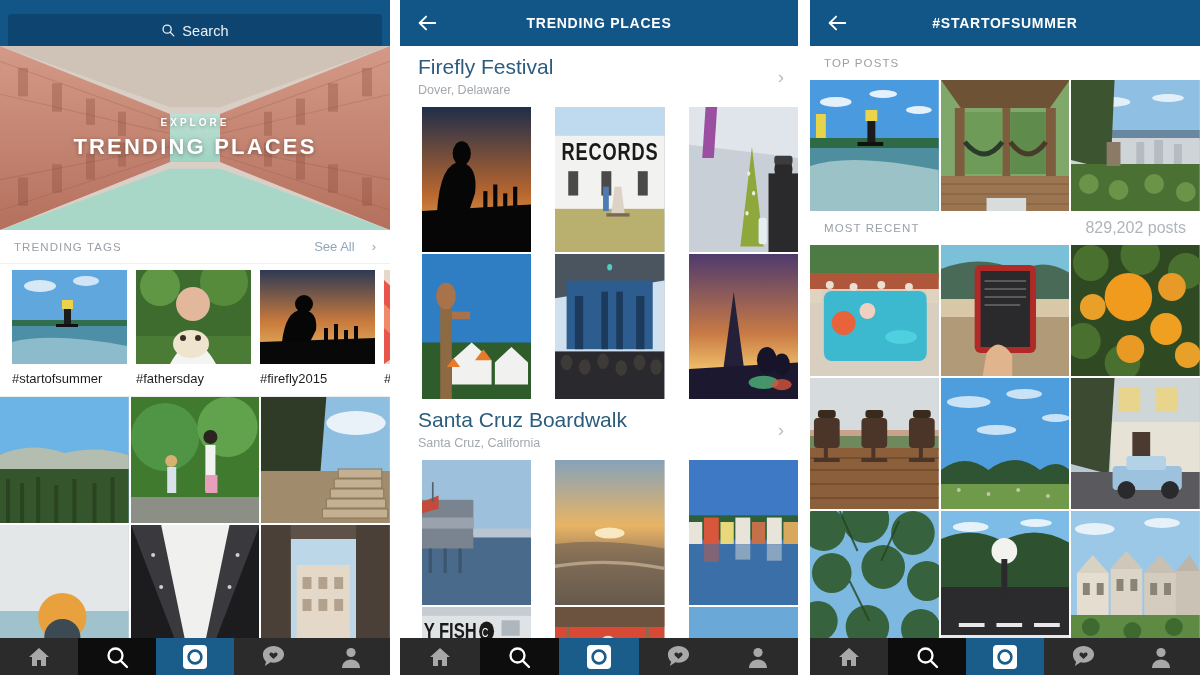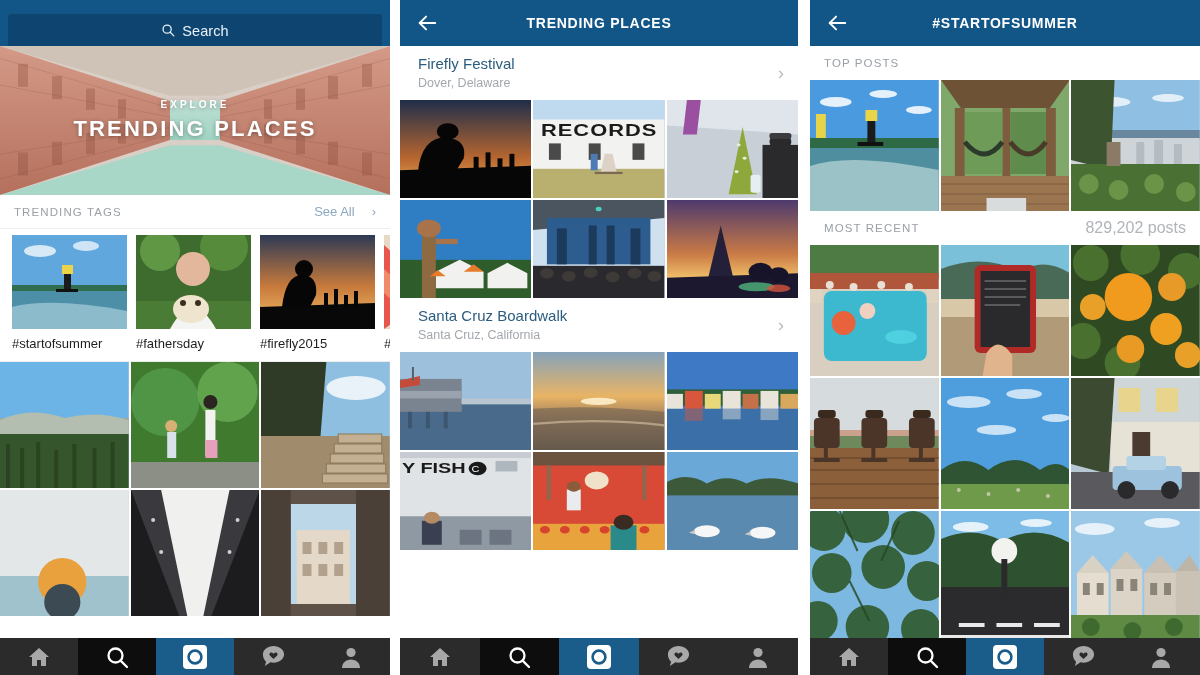--- a/index.html
+++ b/index.html
@@ -69,21 +69,21 @@
     text-align: center;
     color: #ffffff;
     font-size: 14px;
     font-weight: bold;
     letter-spacing: .75px;
   }
 
   
   .hero {
     position: relative;
-    height: 149px;
+    height: 184px;
     overflow: hidden;
     background: #cdbab0;
   }
   .hero-art { position:absolute; inset:0; }
   .hero-overlay {
     position: absolute;
     inset: 0;
     display: flex;
     flex-direction: column;
     align-items: center;
@@ -154,32 +154,32 @@
     color: #1e1e1e;
     white-space: nowrap;
   }
   .tags-divider { height:1px; background:#ededed; margin:0; }
 
   
   .grid3 { display: grid; grid-template-columns: repeat(3, 1fr); gap: 2px; background:#fff; }
   .p1-grid { gap: 2px; }
   .cell { position: relative; overflow: hidden; background: #d6d6d6; }
   .p1-cell { height: 126px; }
-  .p2-cell { height: 98px; }
+  .p2-cell { height: 145px; margin-left: 22px; }
   .p3-cell { height: 131px; }
 
   
   .place-row {
     display: flex;
     align-items: center;
     justify-content: space-between;
     padding: 9px 14px 10px 18px;
     background: #fff;
   }
-  .place-name { color: #2b5c7e; font-size: 15px; font-weight: normal; }
+  .place-name { color: #2b5c7e; font-size: 21px; font-weight: normal; }
   .place-sub  { color: #a3a8ad; font-size: 12.5px; margin-top: 4px; }
   .chev { color: #b9bec3; font-size: 19px; line-height: 1; }
 
   
   .tabbar {
     position: absolute;
     left: 0; right: 0; bottom: 0;
     height: 37px;
     display: flex;
     z-index: 20;

